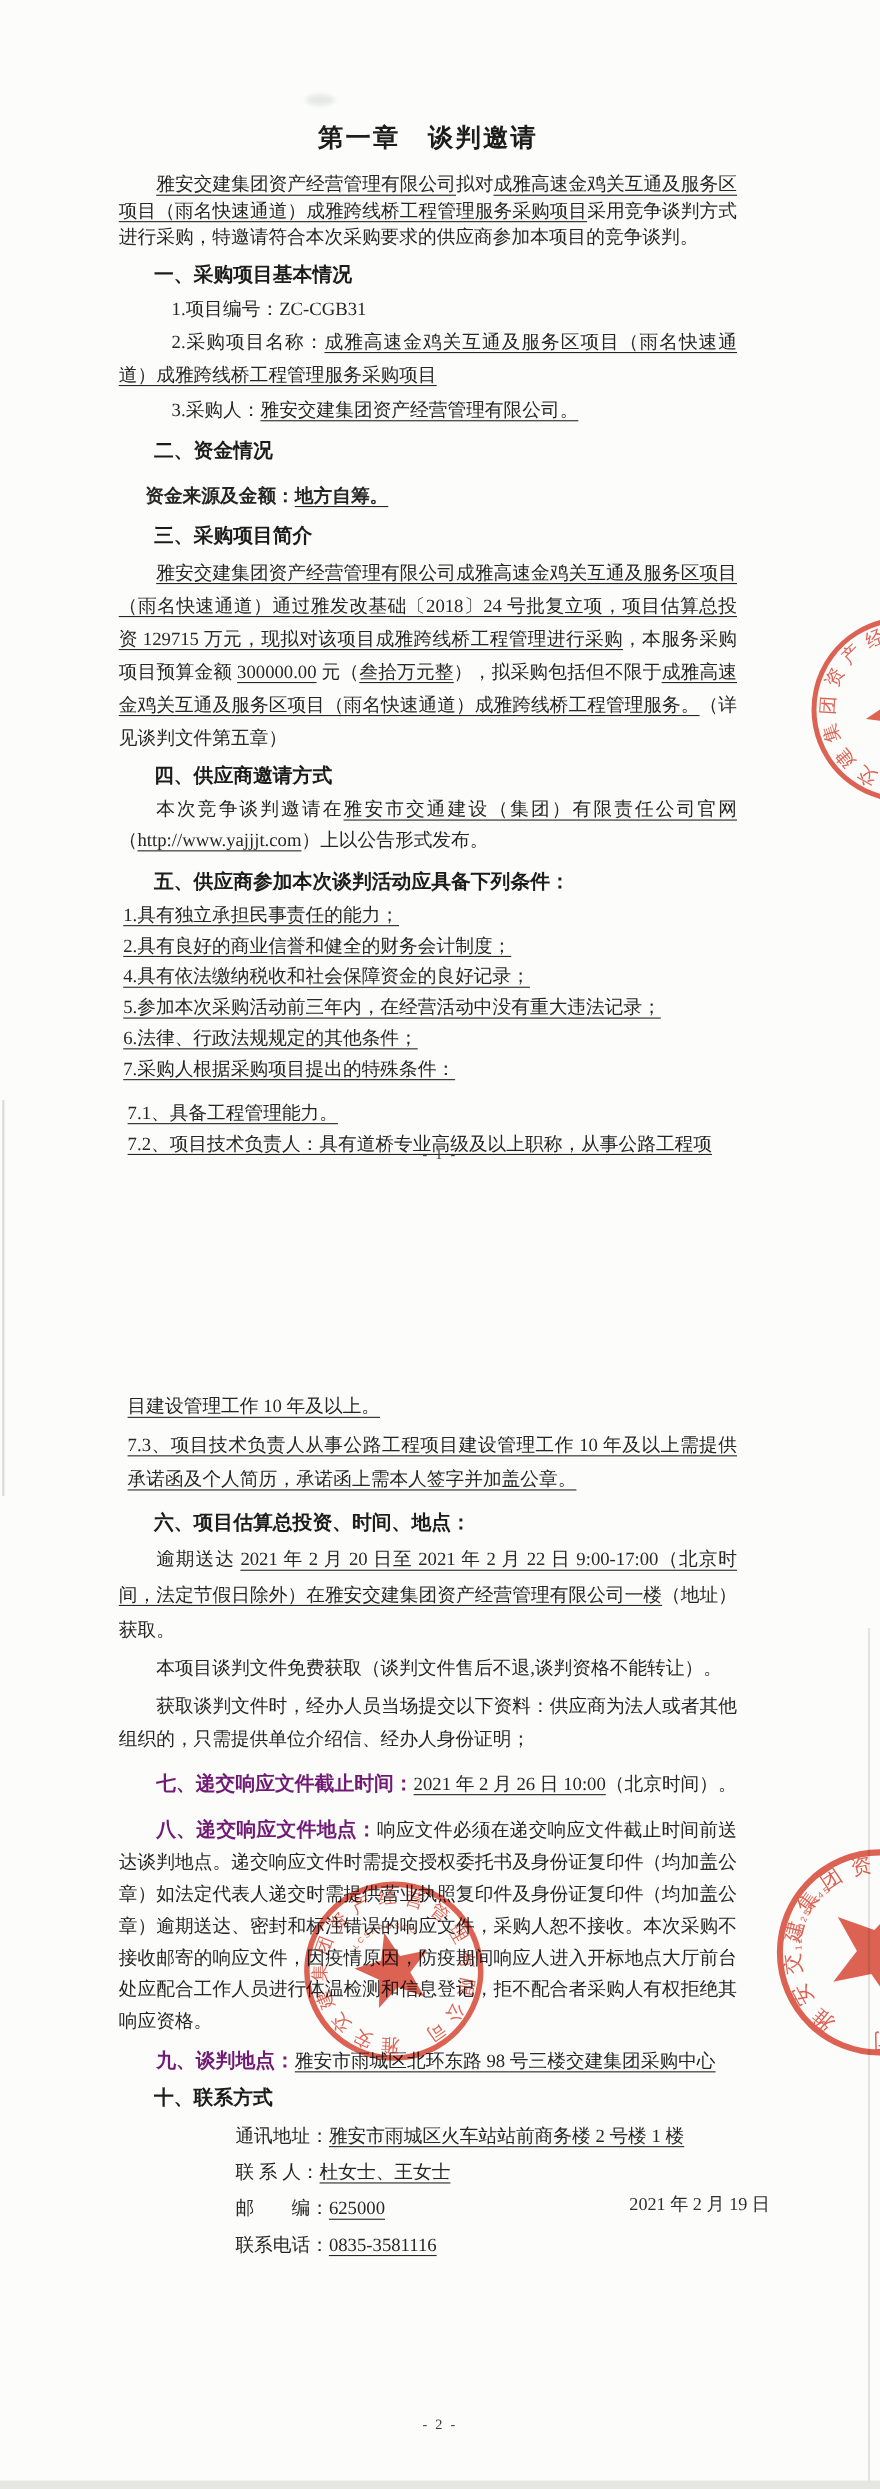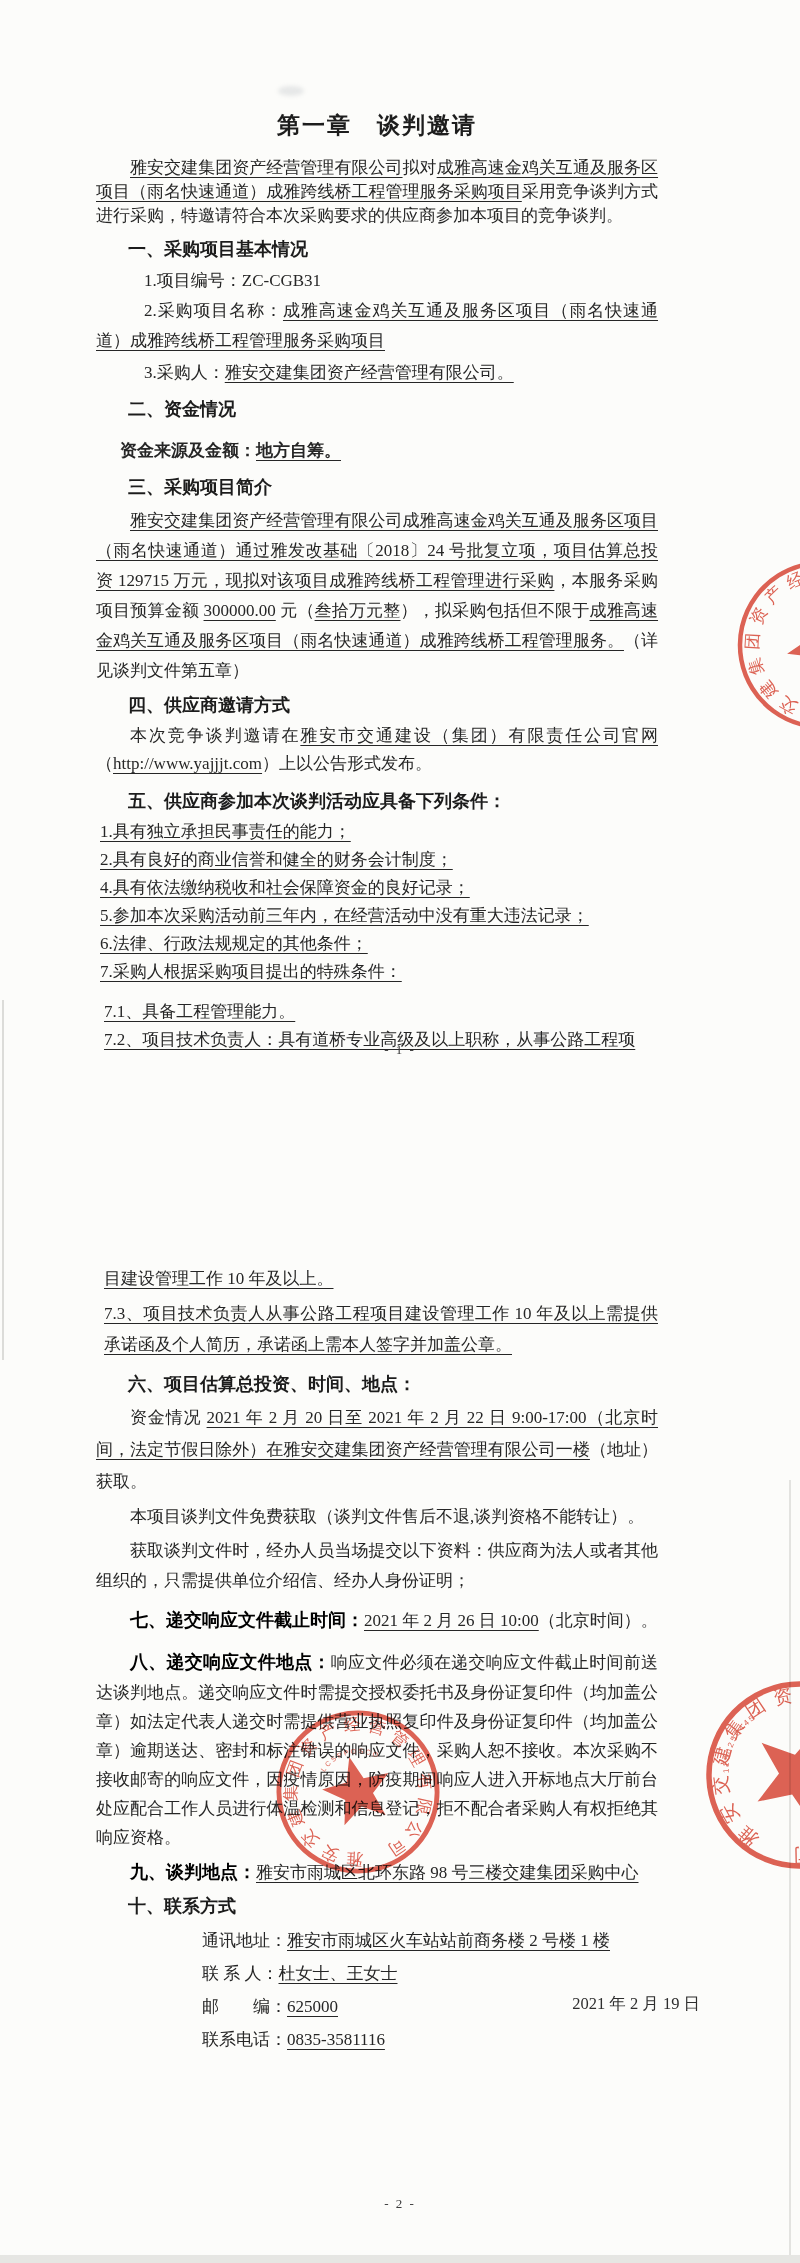--- a/index.html
+++ b/index.html
@@ -1,28 +1,28 @@
 <!DOCTYPE html>
 <html><head>
 <meta charset="utf-8">
 <style>
   html,body{margin:0;padding:0;background:#9a9a9a;}
   .scan{
     position:relative;width:800px;height:2263px;margin:0 auto;
     background:#fcfcfa;overflow:hidden;color:#262626;
     font-family:"Liberation Serif","DejaVu Serif",serif;
   }
-  .page{position:absolute;left:0;width:740px;box-sizing:border-box;padding:0 82px 0 96px;}
+  .page{position:absolute;left:12px;width:740px;box-sizing:border-box;padding:0 82px 0 96px;}
   #page1{top:0;height:1131px;}
   #page2{top:1131px;height:1132px;}
   .title{margin-top:110px;font-family:"Liberation Sans","DejaVu Sans",sans-serif;
          font-weight:700;font-size:23px;text-align:center;letter-spacing:2px;color:#1d1d1d;}
   .h{font-family:"Liberation Sans","DejaVu Sans",sans-serif;font-weight:700;
      font-size:18px;line-height:26px;margin-left:32px;color:#1c1c1c;}
-  .hb{font-family:Liberation Mono, monospace;font-weight:700;font-size:18px;color:#000000;}
+  .hb{font-family:Liberation Sans, sans-serif;font-weight:700;font-size:18px;color:#701a75;}
   .para{font-size:17px;text-align:justify;text-indent:2em;}
   .intro{line-height:24px;}
   .brief{line-height:30px;}
   .invite{line-height:28px;}
   .item{font-size:17px;line-height:30px;text-align:justify;text-indent:48px;}
   .cond{font-size:17px;line-height:28px;margin-left:4px;text-align:justify;}
   .sub{margin-left:8px;}
   .contact{font-size:17px;line-height:33px;margin-left:106px;}
   .u{text-decoration:underline;text-underline-offset:4px;text-decoration-thickness:1px;}
   .pgnum{position:absolute;left:0;width:800px;text-align:center;
@@ -79,21 +79,21 @@
     <div class="cond sub u" style="margin-top:12px;">7.1、具备工程管理能力。</div>
     <div class="cond sub u">7.2、项目技术负责人：具有道桥专业高级及以上职称，从事公路工程项</div>
   </div>
   <div class="pgnum" style="top:1042px;">- 1 -</div>
 
   <div class="page" id="page2">
     <div class="cond sub u" style="margin-top:133px;line-height:30px;">目建设管理工作 10 年及以上。</div>
     <div class="cond sub u" style="margin-top:4px;line-height:31px;">7.3、项目技术负责人从事公路工程项目建设管理工作 10 年及以上需提供承诺函及个人简历，承诺函上需本人签字并加盖公章。</div>
 
     <div class="h" style="margin-top:10px;line-height:28px;">六、项目估算总投资、时间、地点：</div>
-    <div class="para" style="margin-top:4px;line-height:32px;"><span>资金情况 </span><span class="u">2021 年 2 月 20 日至 2021 年 2 月 22 日 9:00-17:00（北京时间，法定节假日除外）在雅安交建集团资产经营管理有限公司一楼</span><span>（地址）获取。</span></div>
+    <div class="para" style="margin-top:4px;line-height:32px;"><span>逾期送达 </span><span class="u">2021 年 2 月 20 日至 2021 年 2 月 22 日 9:00-17:00（北京时间，法定节假日除外）在雅安交建集团资产经营管理有限公司一楼</span><span>（地址）获取。</span></div>
     <div class="para" style="margin-top:4px;line-height:30px;">本项目谈判文件免费获取（谈判文件售后不退,谈判资格不能转让）。</div>
     <div class="para" style="margin-top:4px;line-height:30px;">获取谈判文件时，经办人员当场提交以下资料：供应商为法人或者其他组织的，只需提供单位介绍信、经办人身份证明；</div>
 
     <div class="para" style="margin-top:10px;line-height:30px;">
       <span class="hb">七、递交响应文件截止时间：</span><span class="u">2021 年 2 月 26 日 10:00</span><span>（北京时间）。</span>
     </div>
 
     <div class="para" style="margin-top:12px;line-height:29px;">
       <span class="hb">八、递交响应文件地点：</span><span>响应文件必须在递交响应文件截止时间前送达谈判地点。递交响应文件时需提交授权委托书及身份证复印件（均加盖公章）如法定代表人递交时需提供营业执照复印件及身份证复印件（均加盖公章）逾期送达、密封和标注错误的响应文件，采购人恕不接收。本次采购不接收邮寄的响应文件，因疫情原因，防疫期间响应人进入开标地点大厅前台处应配合工作人员进行体温检测和信息登记，拒不配合者采购人有权拒绝其响应资格。</span>
     </div>

